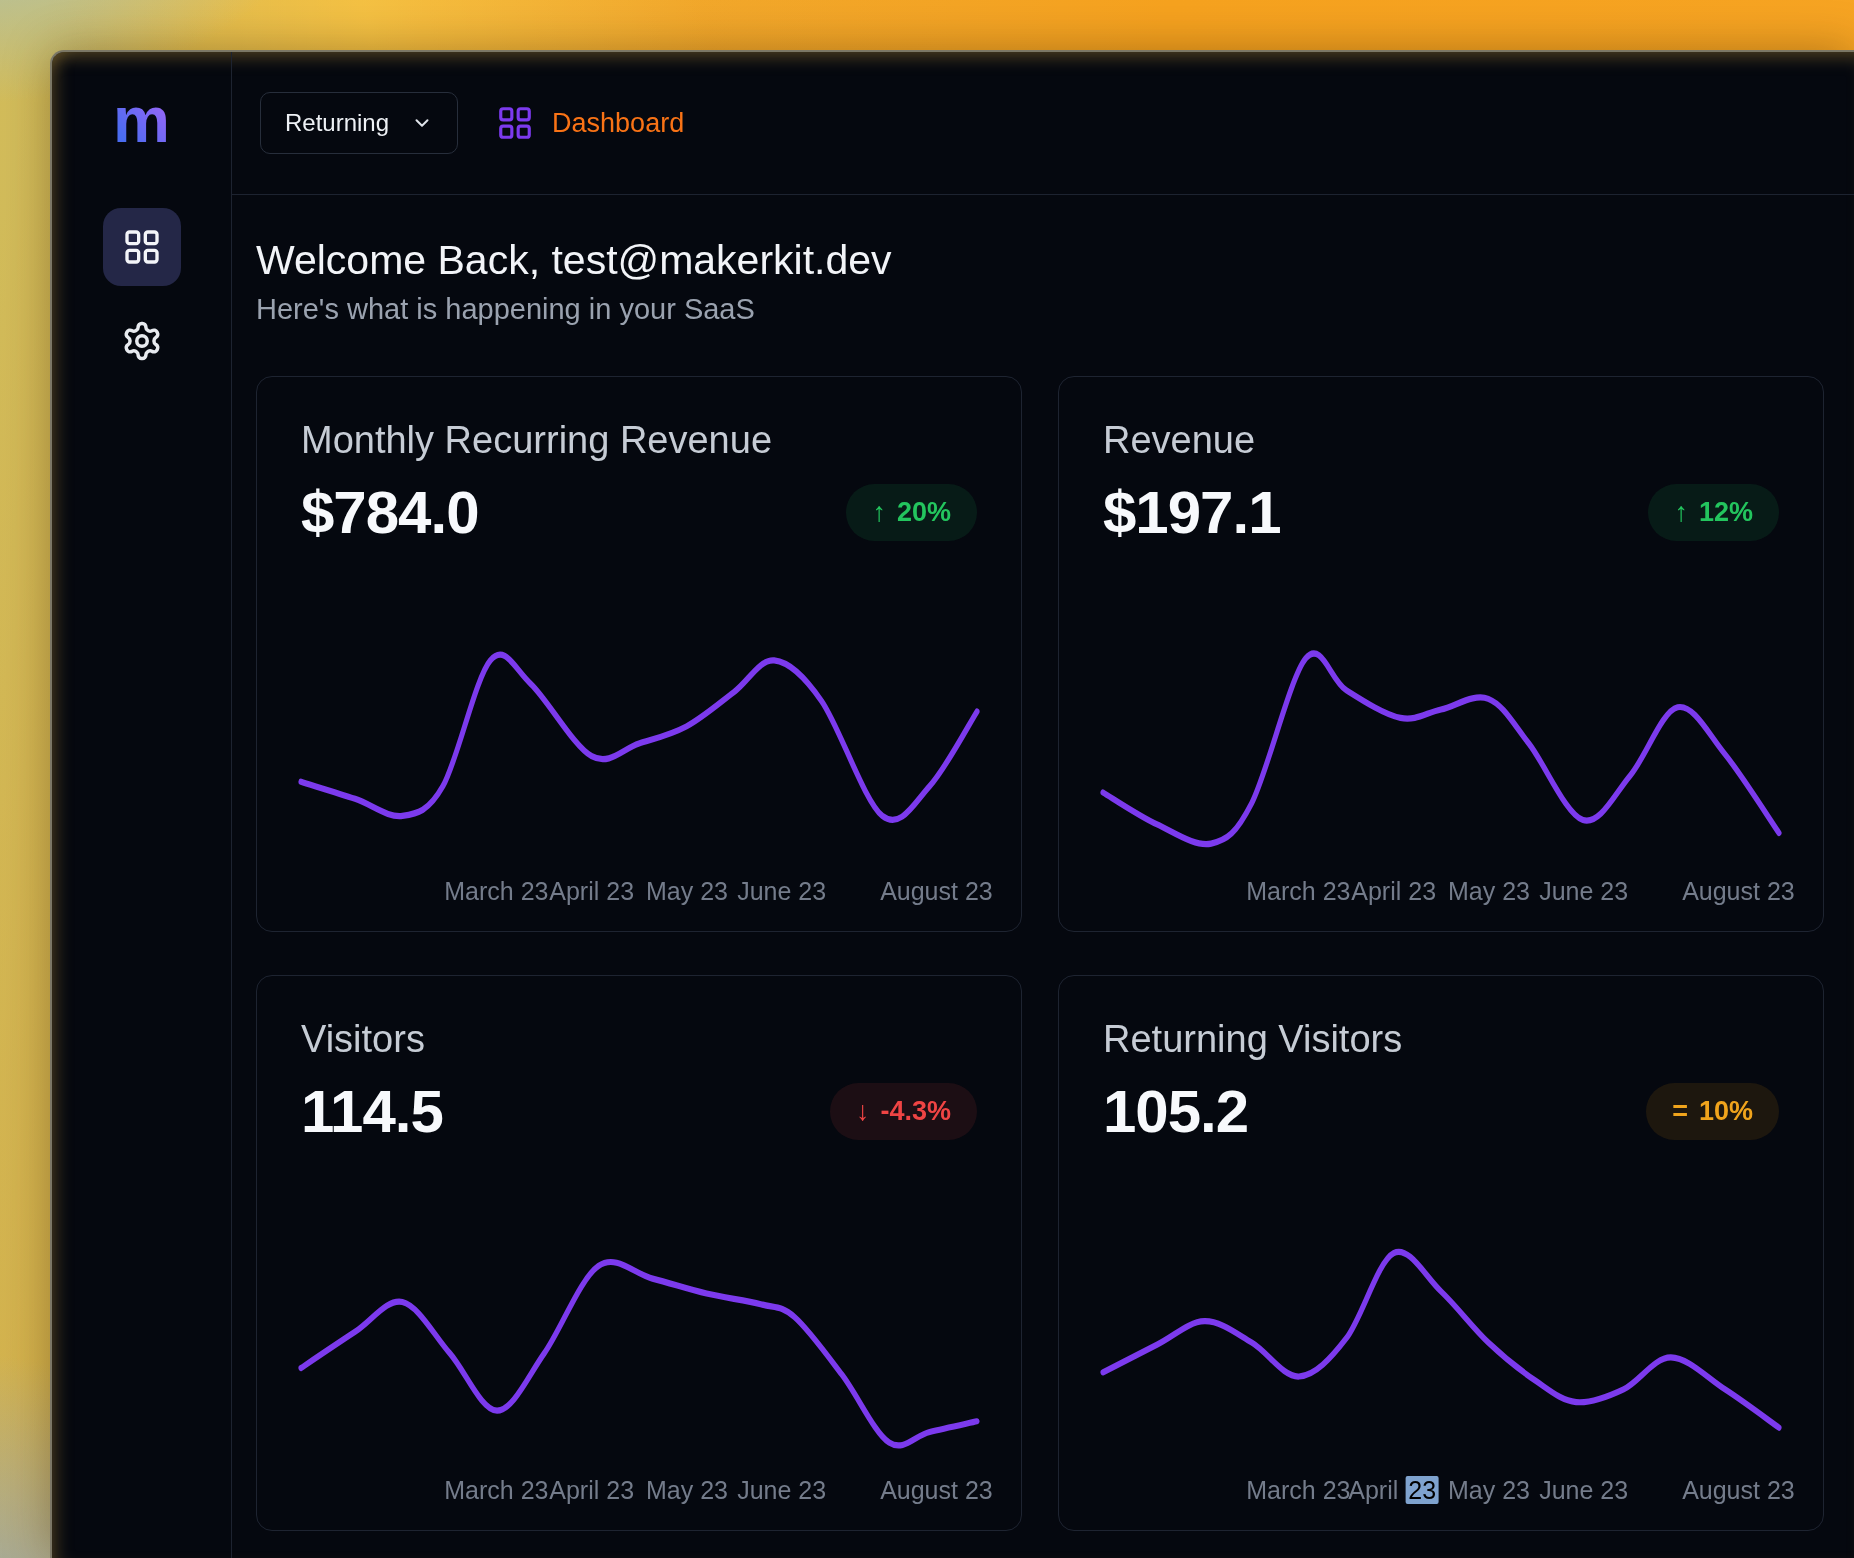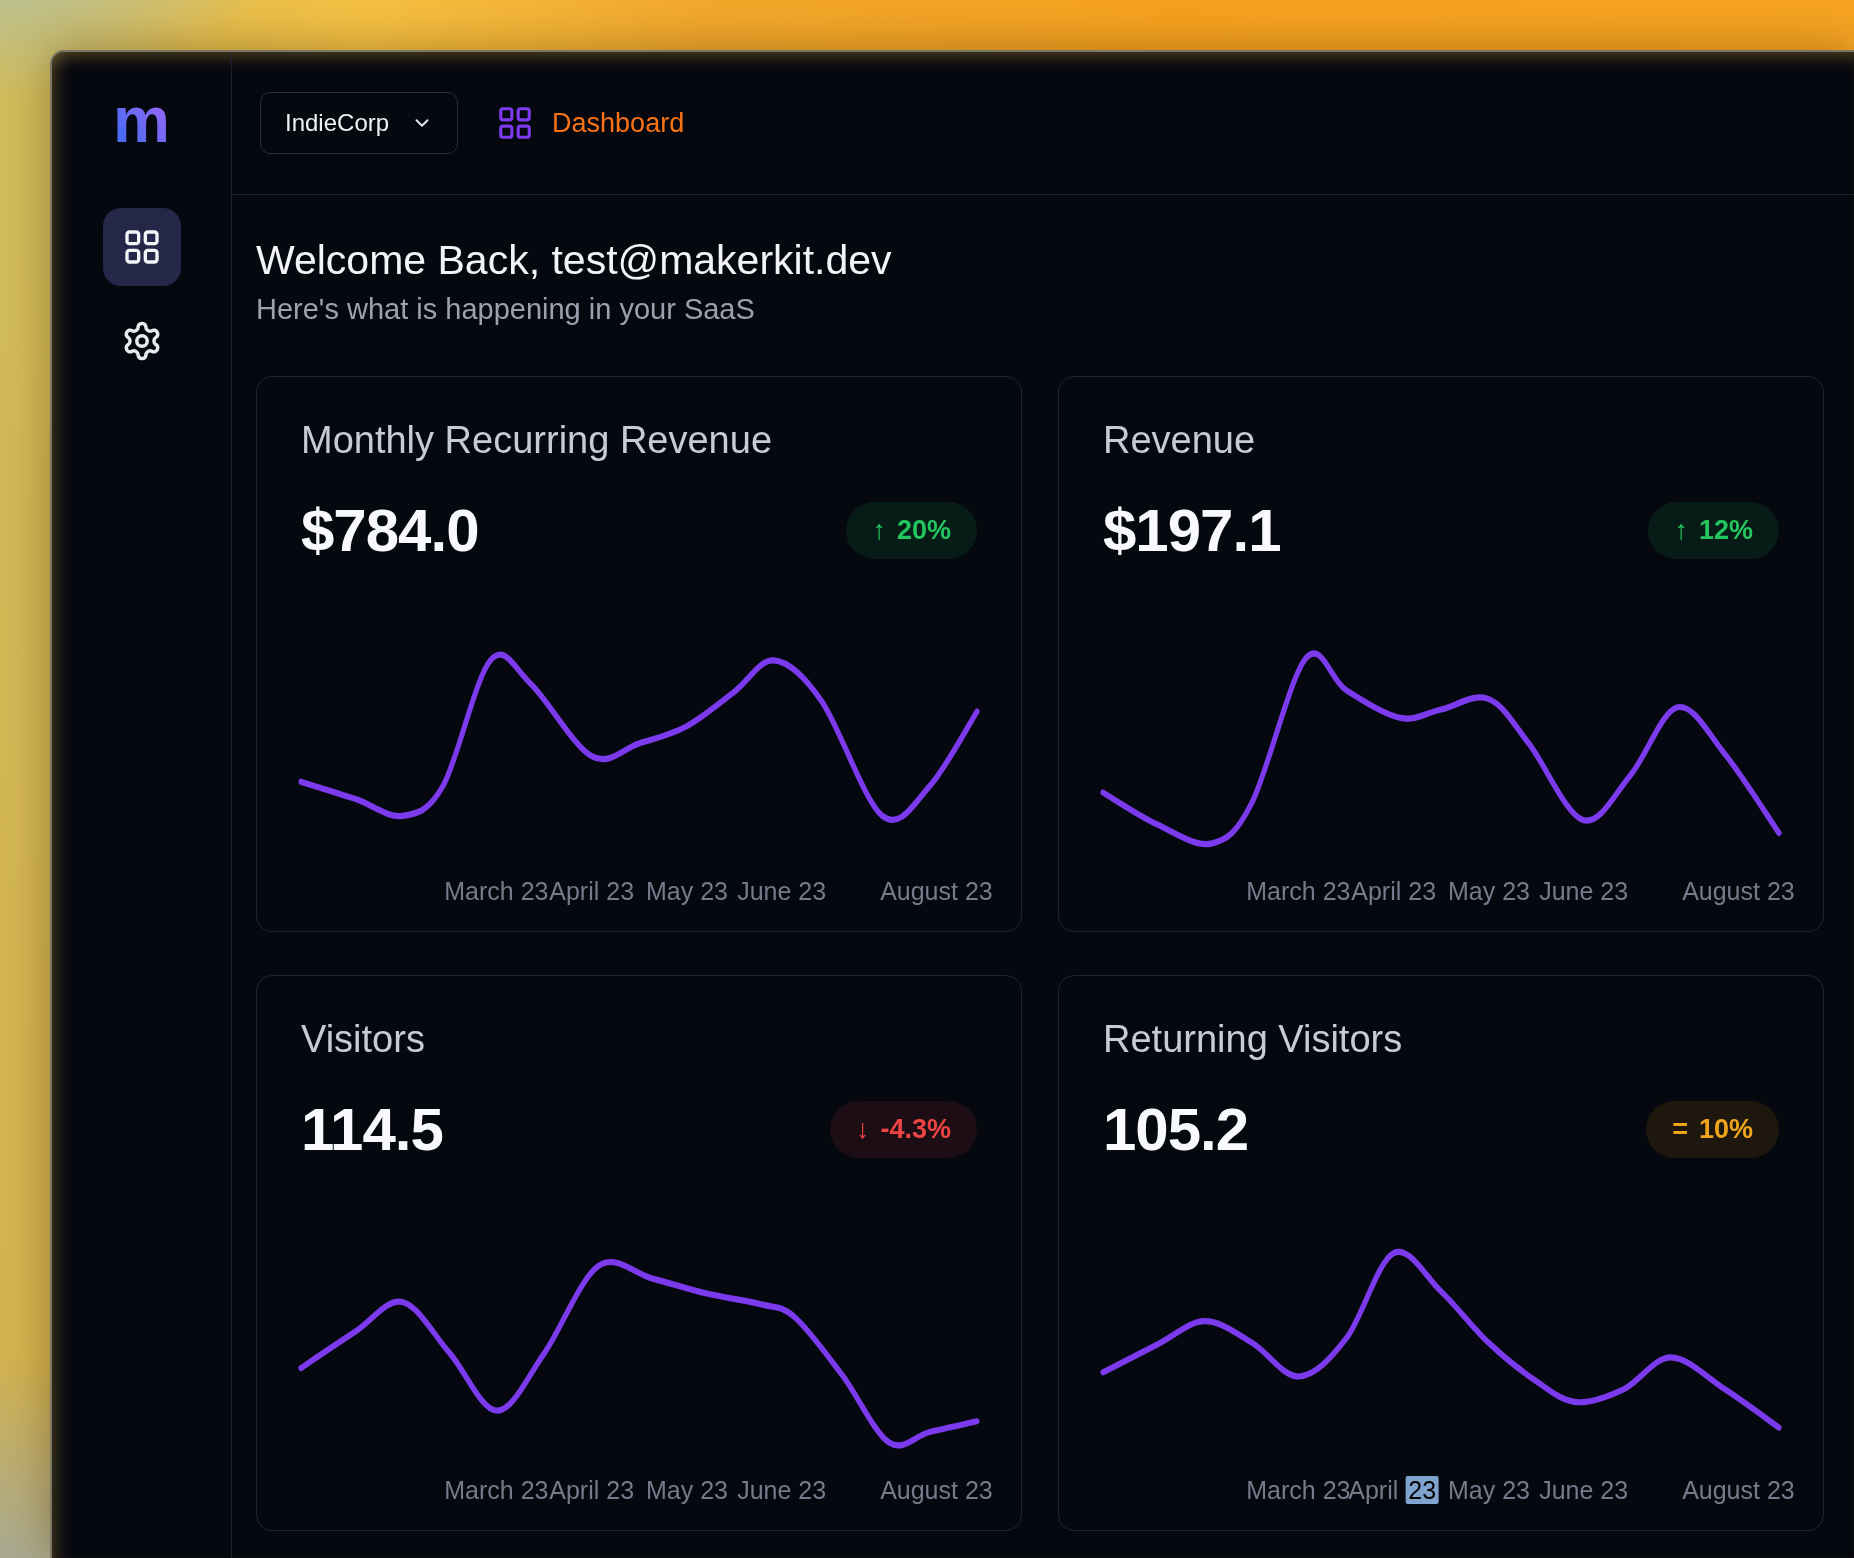--- a/index.html
+++ b/index.html
@@ -91,21 +91,21 @@
   }
   .card{
     height:556px;
     border:1px solid #1e2431; border-radius:16px;
     padding:42px 44px 26px;
     display:flex; flex-direction:column;
     background:rgba(255,255,255,0.004);
   }
   .card-title{ font-size:38px; font-weight:400; color:#c6ccd5; }
   .value-row{
-    margin-top:34px;
+    margin-top:16px;
     display:flex; align-items:center; justify-content:space-between;
   }
   .stat-value{
     font-size:60px; font-weight:800; letter-spacing:-1px; color:#f7f9fc;
   }
   .badge{
     display:flex; align-items:center; gap:11px;
     padding:13px 26px; border-radius:999px;
     font-size:27px; font-weight:600; white-space:nowrap;
   }
@@ -153,21 +153,21 @@
             <path d="M12.22 2h-.44a2 2 0 0 0-2 2v.18a2 2 0 0 1-1 1.73l-.43.25a2 2 0 0 1-2 0l-.15-.08a2 2 0 0 0-2.73.73l-.22.38a2 2 0 0 0 .73 2.73l.15.1a2 2 0 0 1 1 1.72v.51a2 2 0 0 1-1 1.74l-.15.09a2 2 0 0 0-.73 2.73l.22.38a2 2 0 0 0 2.73.73l.15-.08a2 2 0 0 1 2 0l.43.25a2 2 0 0 1 1 1.73V20a2 2 0 0 0 2 2h.44a2 2 0 0 0 2-2v-.18a2 2 0 0 1 1-1.73l.43-.25a2 2 0 0 1 2 0l.15.08a2 2 0 0 0 2.73-.73l.22-.39a2 2 0 0 0-.73-2.73l-.15-.08a2 2 0 0 1-1-1.74v-.5a2 2 0 0 1 1-1.74l.15-.09a2 2 0 0 0 .73-2.73l-.22-.38a2 2 0 0 0-2.73-.73l-.15.08a2 2 0 0 1-2 0l-.43-.25a2 2 0 0 1-1-1.73V4a2 2 0 0 0-2-2z"></path>
             <circle cx="12" cy="12" r="3"></circle>
           </svg>
         </span>
       </button>
     </aside>
 
     <div class="main">
       <header class="topbar">
         <button class="workspace-btn">
-          <span>IndieCorp</span>
+          <span>Returning</span>
           <span class="chev" style="display:flex">
             <svg viewBox="0 0 24 24" fill="none" stroke="currentColor" stroke-width="2.2" stroke-linecap="round" stroke-linejoin="round">
                 <path d="m6 9 6 6 6-6"></path>
               </svg>
           </span>
         </button>
 
         <div class="page-heading">
           <span style="display:flex">
             <svg viewBox="0 0 24 24" fill="none" stroke="currentColor" stroke-width="2" stroke-linecap="round" stroke-linejoin="round">

